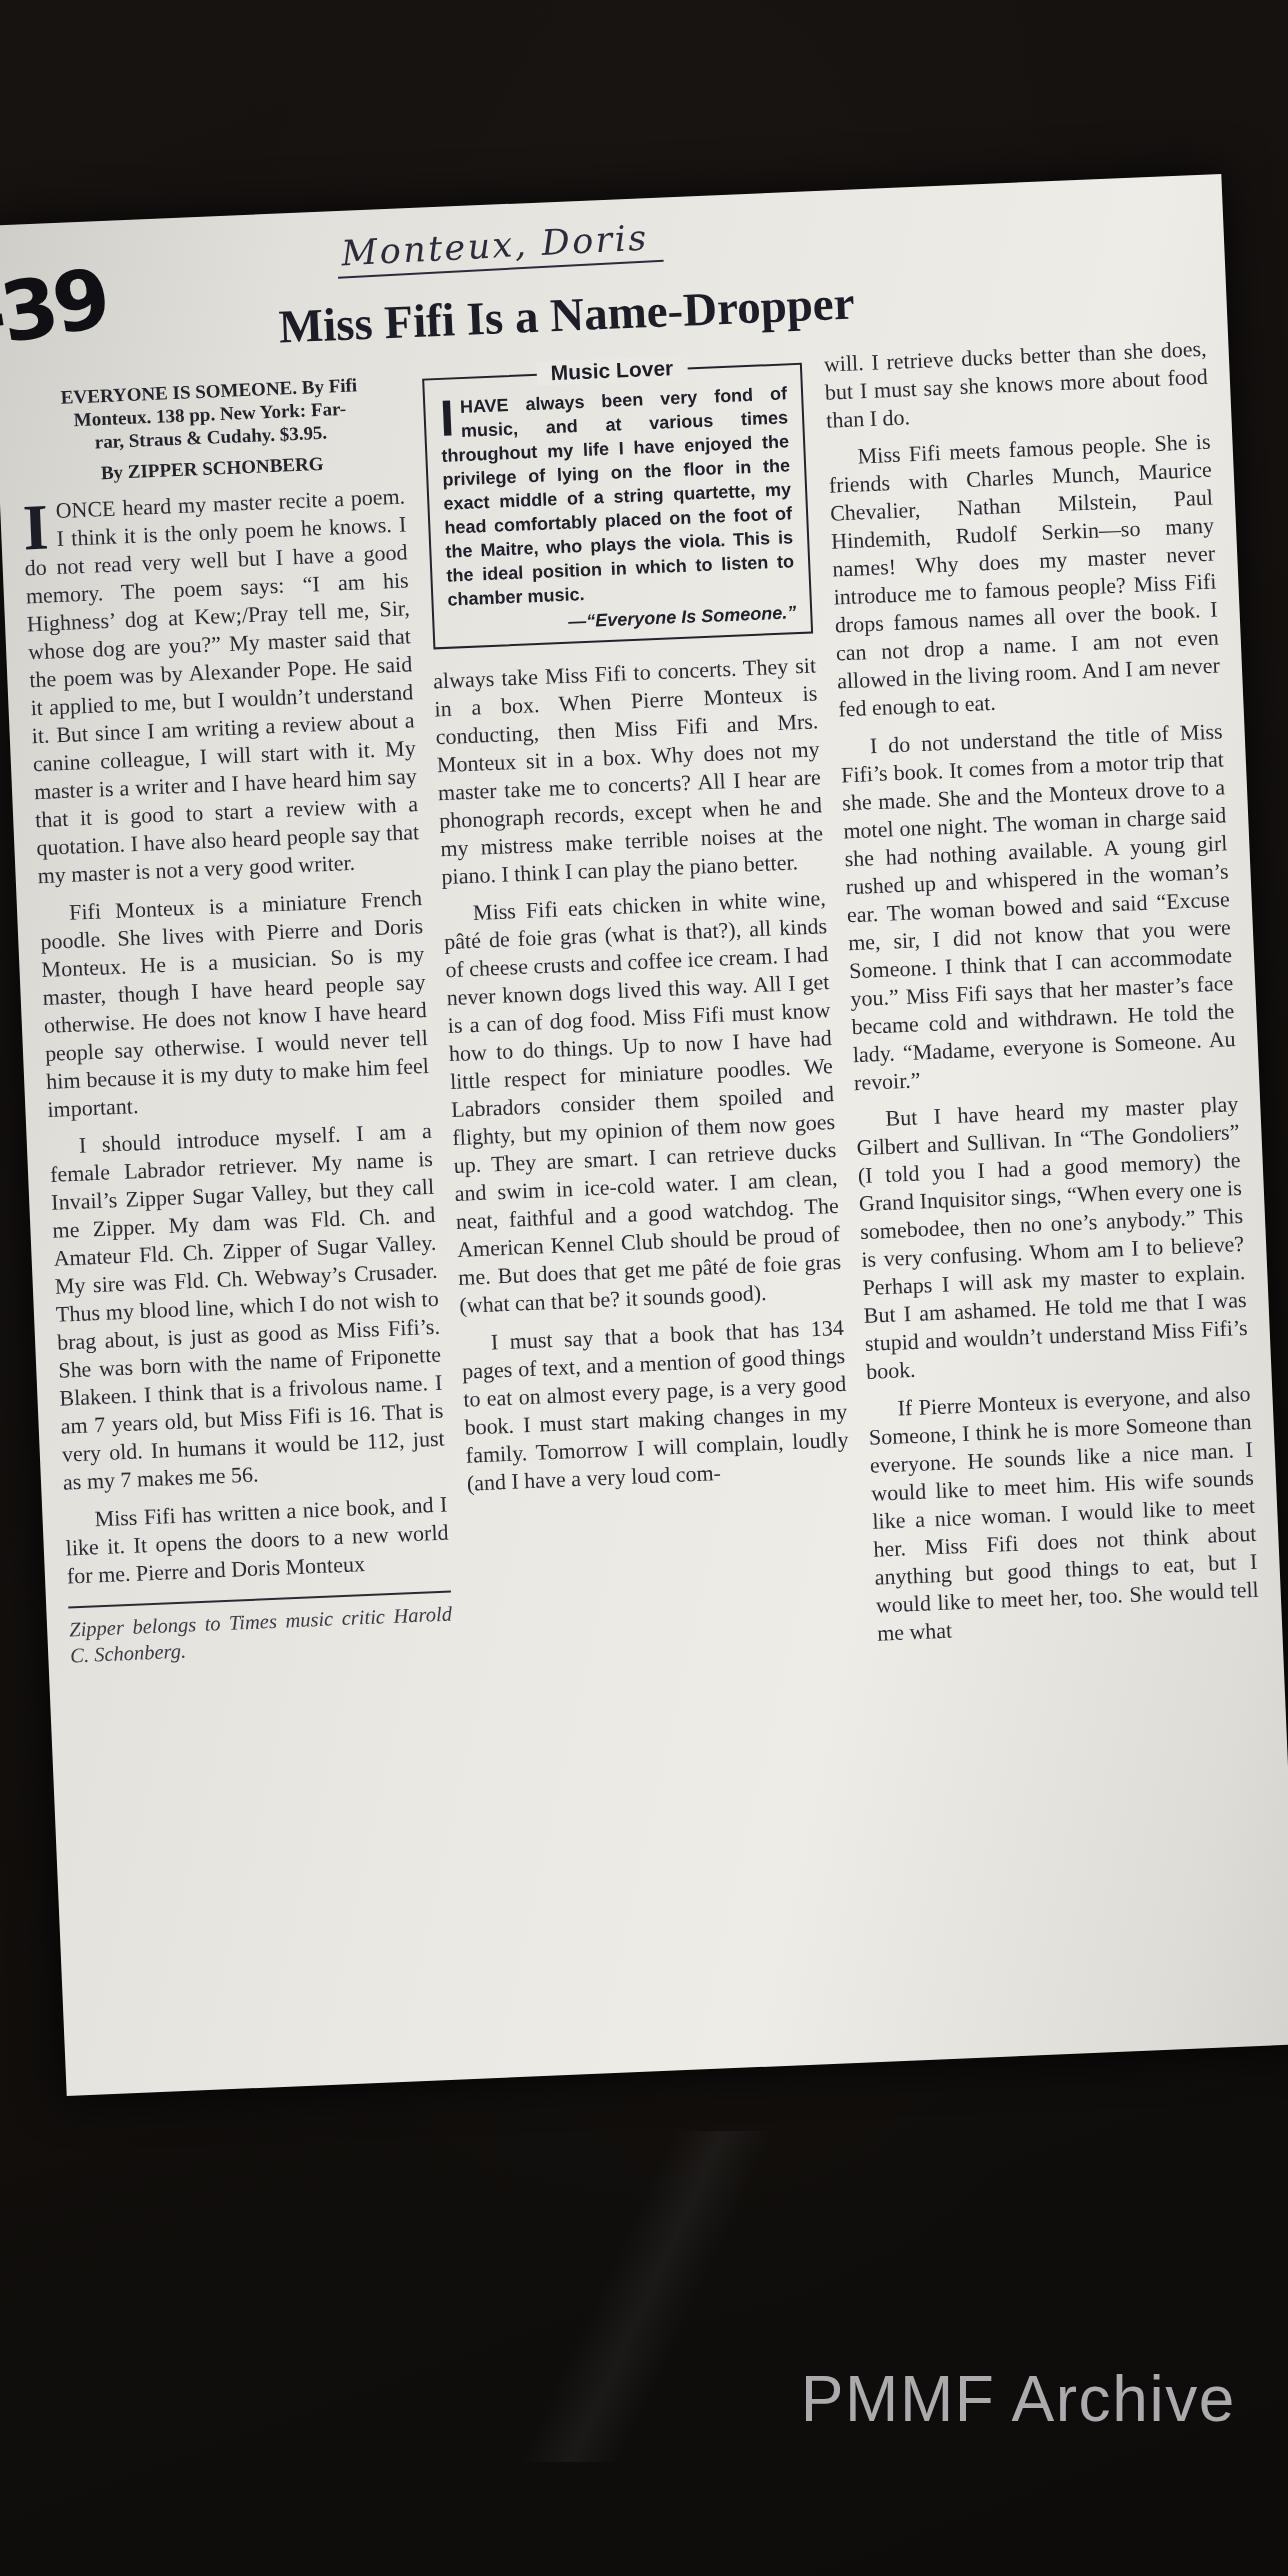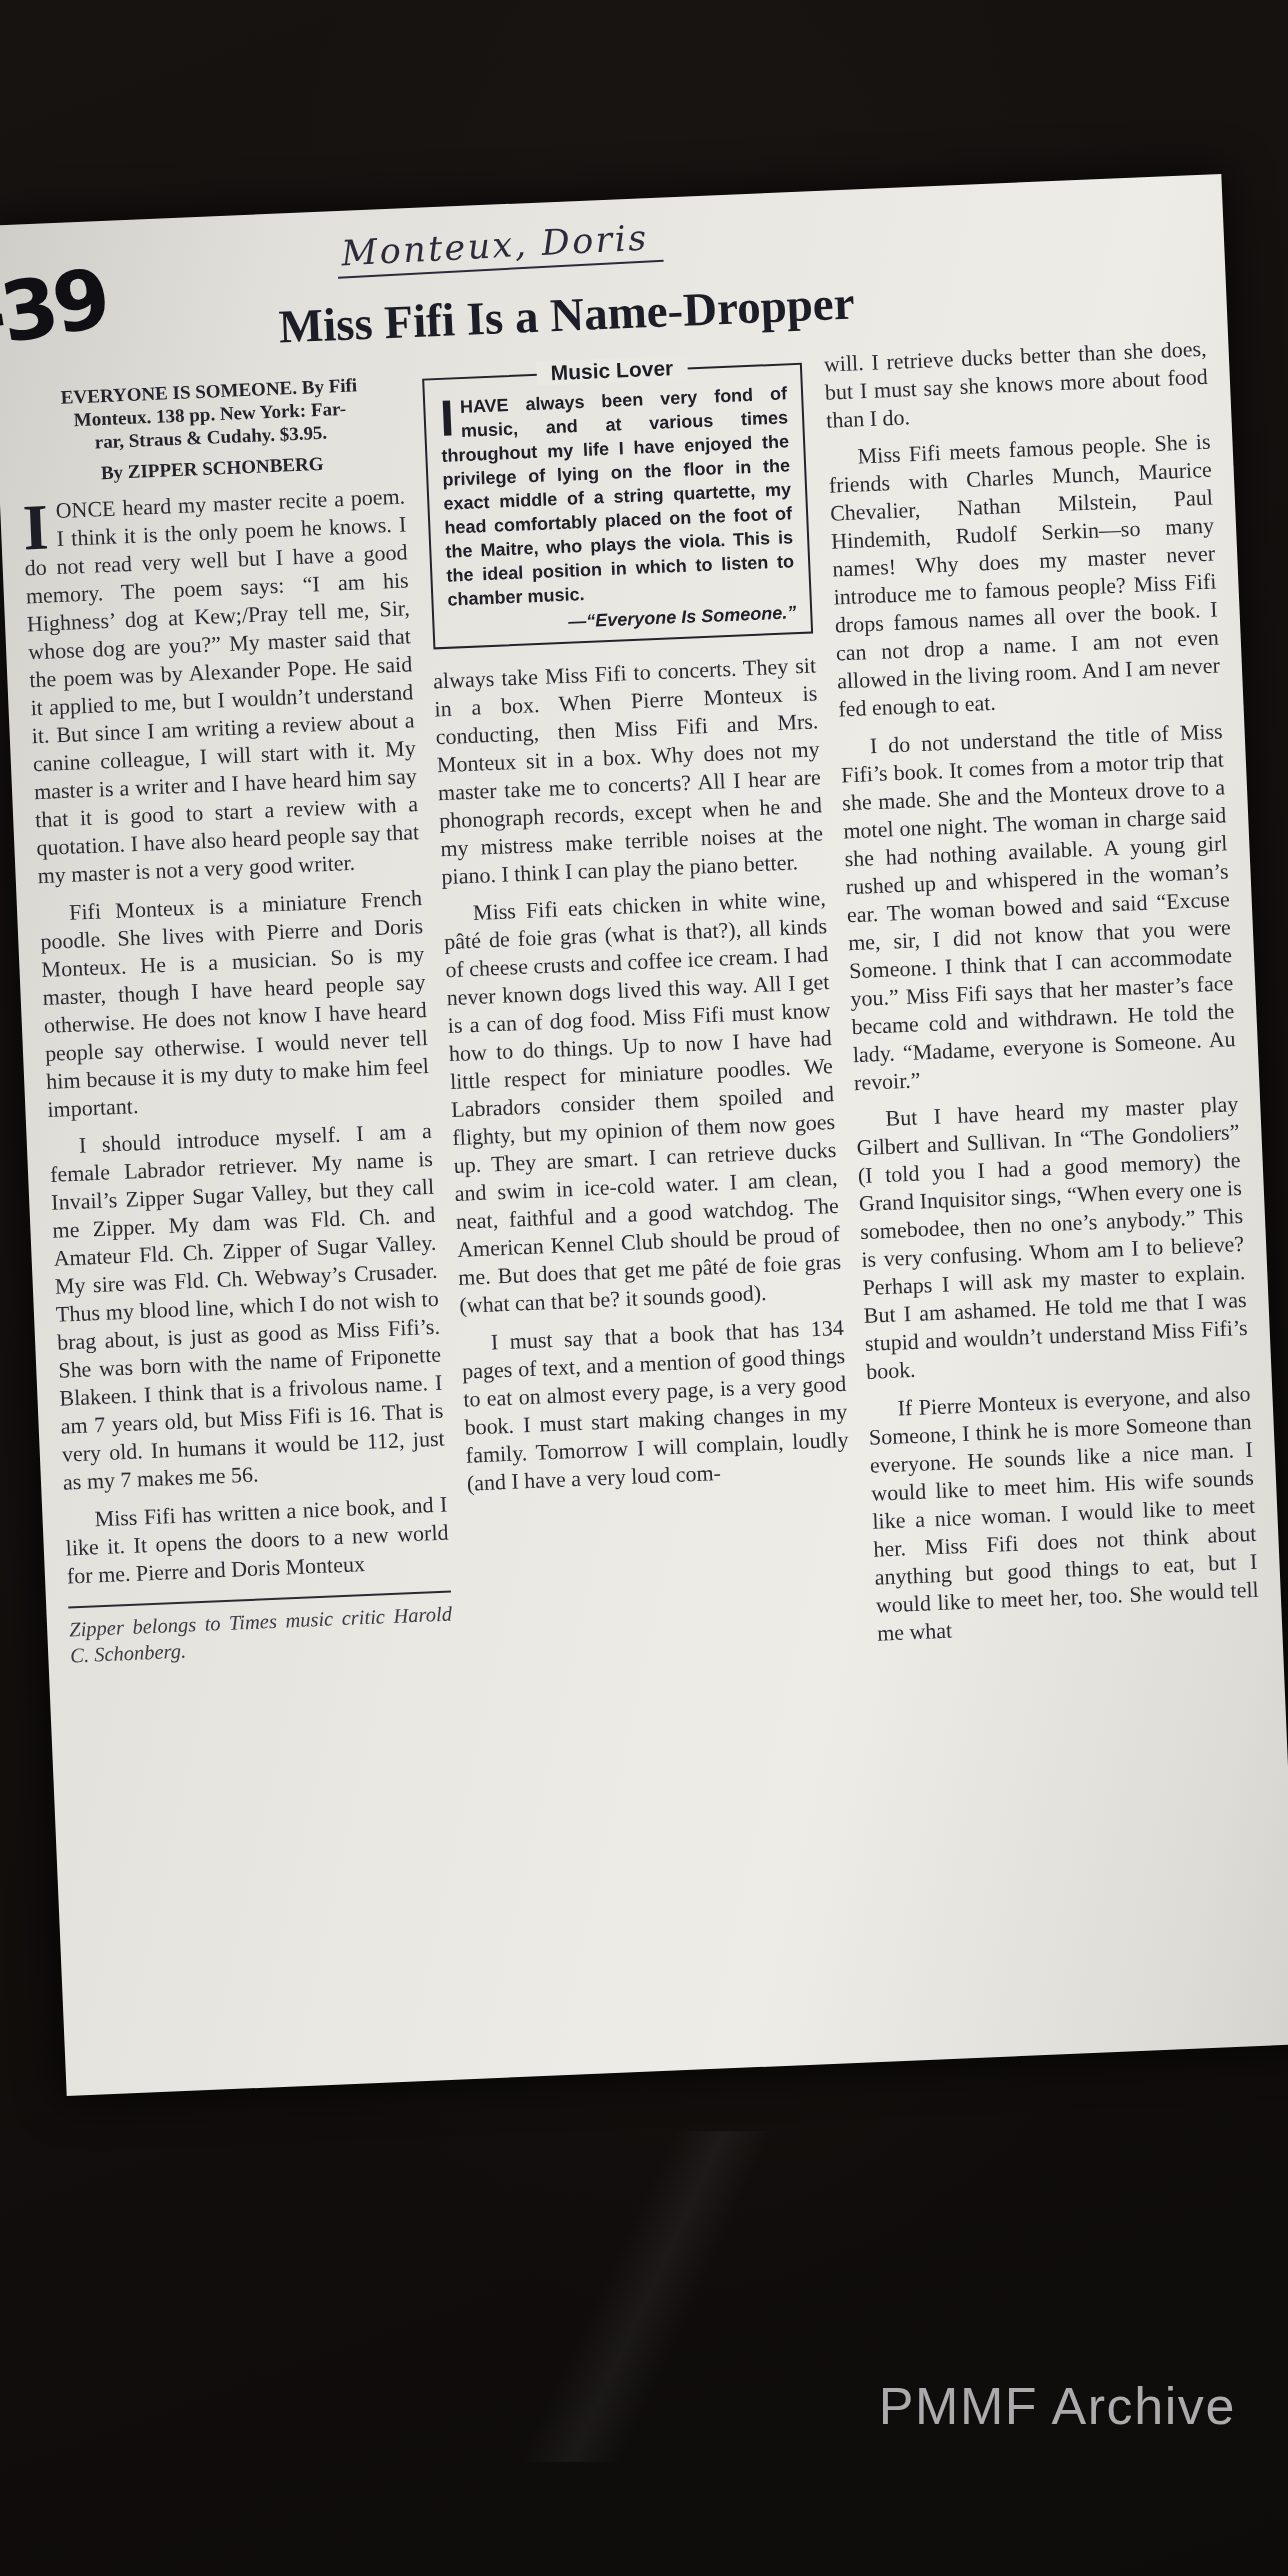--- a/index.html
+++ b/index.html
@@ -115,21 +115,21 @@
   }
   .musicbox p{margin:0;text-indent:0;}
   .attribution{
     text-align:right;font-style:italic;
     font-size:18px;margin-top:3.2px;
   }
 
   .watermark{
     position:absolute;right:52px;bottom:140px;
     font-family:"Liberation Sans", sans-serif;
-    font-weight:normal;font-size:52px;letter-spacing:1.6px;
+    font-weight:normal;font-size:64px;letter-spacing:1.6px;
     color:rgba(206,206,210,0.82);
   }
 </style>
 </head>
 <body>
 
 <div class="scene">
   <div class="crease"></div>
 
   <div class="paper">

